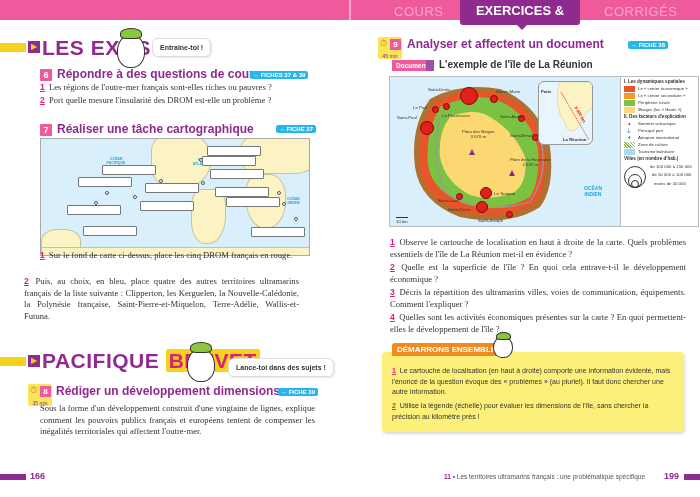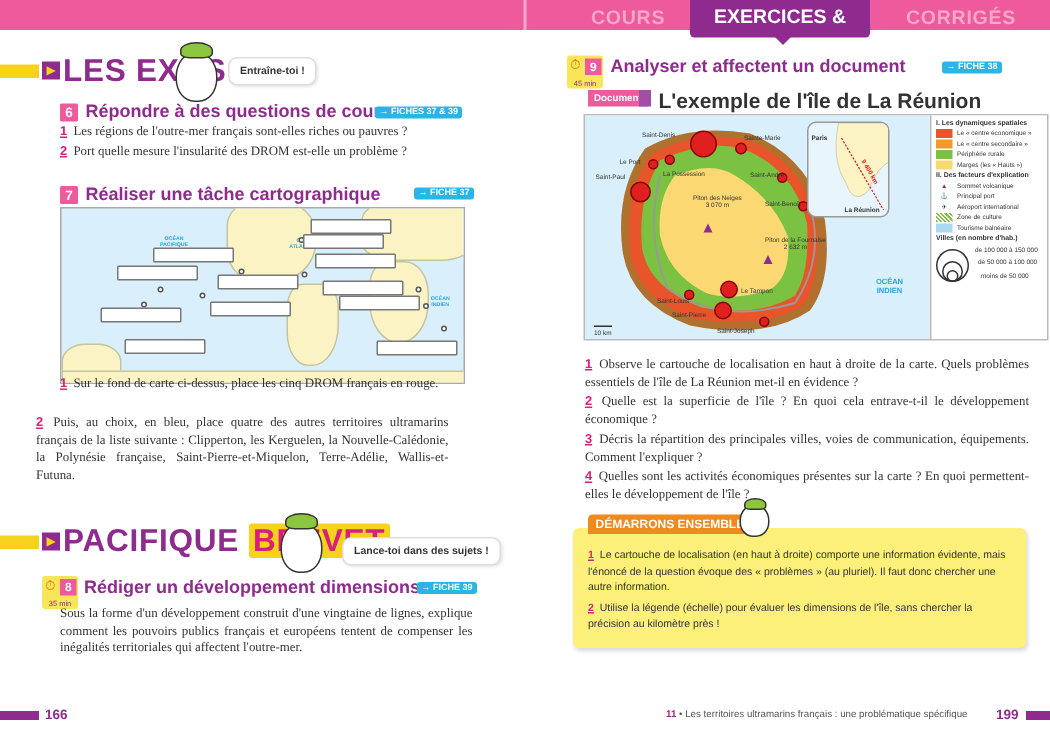--- a/index.html
+++ b/index.html
@@ -1,19 +1,19 @@
 <!DOCTYPE html>
 <html><head>
 <meta charset="utf-8">
 <style>
 *{box-sizing:border-box;margin:0;padding:0}
 body{width:700px;height:497px;background:#fff;font-family:"Liberation Sans",sans-serif;position:relative;overflow:hidden;color:#333}
 .topbar{position:absolute;left:0;top:0;width:700px;height:20px;background:#ef5a9c}
 .page-divider{position:absolute;left:349px;top:0;width:2px;height:20px;background:#f9a7cb}
-.tab{position:absolute;top:4px;font-weight:bold;font-size:13px;letter-spacing:0.5px;color:#f6a8c8}
+.tab{position:absolute;top:4px;font-weight:normal;font-size:13px;letter-spacing:0.5px;color:#f6a8c8}
 .tab-active{position:absolute;left:460px;top:0;width:120px;height:25px;background:#8f2a8e;color:#fff;font-weight:bold;font-size:13px;text-align:center;line-height:22px;border-radius:0 0 3px 3px}
 .tab-active:after{content:"";position:absolute;left:56px;bottom:-5px;border-left:6px solid transparent;border-right:6px solid transparent;border-top:6px solid #8f2a8e}
 .section-bar{position:absolute;height:9px;background:#f7d21b}
 .sec-arrow{position:absolute;width:12px;height:12px;background:#8f2a8e;color:#f7d21b;font-size:8px;line-height:12px;text-align:center}
 .sec-title{position:absolute;font-weight:bold;color:#8f2a8e;font-size:21px;letter-spacing:0.5px}
 .brevet{background:#f7d21b;color:#d91f7c;padding:0 3px;border-radius:2px}
 .bubble{position:absolute;background:#fff;border:1px solid #ddd;border-radius:6px;font-size:7px;font-weight:bold;color:#333;padding:5px 7px;box-shadow:1px 1px 2px rgba(0,0,0,0.1)}
 .mascot{position:absolute;width:28px;height:34px;border:1.5px solid #333;border-radius:50% 50% 45% 45%;background:#fff}
 .mascot .hat{position:absolute;top:-7px;left:2px;width:22px;height:11px;background:#8cc63f;border-radius:50% 50% 30% 30%;border:1px solid #333}
 .ex-num{display:inline-block;background:#ef5a9c;color:#fff;font-weight:bold;font-size:9px;width:12px;height:12px;text-align:center;line-height:12px;border-radius:1px;margin-right:5px;vertical-align:middle}
@@ -25,21 +25,21 @@
 .land{position:absolute;background:#fbf3c4;border:0.5px solid #c4c4a0}
 .label-box{position:absolute;width:54px;height:10px;background:#fff;border:1px solid #777;border-radius:1px}
 .pin{position:absolute;width:4px;height:4px;border:1px solid #555;border-radius:50%;background:#fff}
 .ocean-lbl{position:absolute;font-size:3.5px;color:#29a6d6;text-align:center;font-weight:bold}
 .timer{position:absolute;background:#f7e65a;border-radius:2px;width:24px;height:22px}
 .timer .clock{position:absolute;left:2px;top:1px;font-size:9px;color:#e07b00}
 .timer .mins{position:absolute;left:1px;bottom:0;font-size:5px;color:#8f2a8e;width:22px;text-align:center}
 .timer .num{position:absolute;left:12px;top:2px;width:11px;height:11px;background:#ef5a9c;color:#fff;font-size:8px;font-weight:bold;text-align:center;line-height:11px}
 .doc-tag{position:absolute;left:392px;top:60px;background:#ef5a9c;color:#fff;font-size:6.5px;font-weight:bold;padding:2px 4px}
 .doc-tag2{position:absolute;left:426px;top:60px;width:8px;height:11px;background:#a24ea6}
-.doc-title{position:absolute;left:439px;top:59px;font-weight:bold;font-size:14px;color:#333}
+.doc-title{position:absolute;left:439px;top:59px;font-weight:bold;font-size:10px;color:#333}
 .reunion-map{position:absolute;left:389px;top:76px;width:310px;height:151px;border:1px solid #bbb;background:#fff}
 .map-area{position:absolute;left:0;top:0;width:230px;height:149px;background:#d9effb}
 .legend{position:absolute;left:230px;top:0;width:78px;height:149px;background:#fff;border-left:1px solid #bbb;padding:2px 3px;font-size:4.3px;line-height:6px;color:#333}
 .legend .h{font-weight:bold;font-size:4.6px}
 .legend .row{display:flex;align-items:center;gap:3px;margin:1px 0}
 .legend .sw{width:11px;height:6px;display:inline-block}
 .inset{position:absolute;left:148px;top:4px;width:55px;height:64px;background:#e8f5fc;border:1px solid #999;border-radius:6px;overflow:hidden}
 .city{position:absolute;background:#e0201f;border:1px solid #8b0000;border-radius:50%}
 .cname{position:absolute;font-size:4.3px;color:#333;white-space:nowrap}
 .dem-box{position:absolute;left:382px;top:352px;width:302px;height:80px;background:#fcf07a;border-radius:4px;box-shadow:1px 2px 3px rgba(0,0,0,0.15)}
@@ -236,21 +236,21 @@
       <div style="position:absolute;left:7px;top:18px;width:8px;height:8px;border:0.7px solid #333;border-radius:50%"></div>
       <div style="position:absolute;left:26px;top:2px">de 100 000 à 150 000</div>
       <div style="position:absolute;left:28px;top:10px">de 50 000 à 100 000</div>
       <div style="position:absolute;left:30px;top:19px">moins de 50 000</div>
     </div>
   </div>
 </div>
 
 <div class="q" style="left:390px;top:237px;width:296px"><span class="qn">1</span> <span>Observe le cartouche de localisation en haut à droite de la carte. Quels problèmes essentiels de l'île de La Réunion met-il en évidence ?</span></div>
 <div class="q" style="left:390px;top:262px;width:296px"><span class="qn">2</span> <span>Quelle est la superficie de l'île ? En quoi cela entrave-t-il le développement économique ?</span></div>
-<div class="q" style="left:390px;top:287px;width:296px"><span class="qn">3</span> <span>Décris la répartition des principales villes, voies de communication, équipements. Comment l'expliquer ?</span></div>
+<div class="q" style="left:390px;top:287px;width:296px"><span class="qn">3</span> <span>Décris la répartition des ultramarins villes, voies de communication, équipements. Comment l'expliquer ?</span></div>
 <div class="q" style="left:390px;top:312px;width:296px"><span class="qn">4</span> <span>Quelles sont les activités économiques présentes sur la carte ? En quoi permettent-elles le développement de l'île ?</span></div>
 
 <div class="dem-box"></div>
 <div class="dem-tag">DÉMARRONS ENSEMBLE</div>
 <div class="mascot" style="left:493px;top:336px;width:20px;height:22px">
     <div class="hat" style="width:15px;height:8px;top:-5px"></div>
   </div>
 <div class="dem-text" style="left:392px;top:366px;width:286px"><span class="qn">1</span> <span>Le cartouche de localisation (en haut à droite) comporte une information évidente, mais l'énoncé de la question évoque des « problèmes » (au pluriel). Il faut donc chercher une autre information.</span></div>
 <div class="dem-text" style="left:392px;top:401px;width:286px"><span class="qn">2</span> <span>Utilise la légende (échelle) pour évaluer les dimensions de l'île, sans chercher la précision au kilomètre près !</span></div>
 

